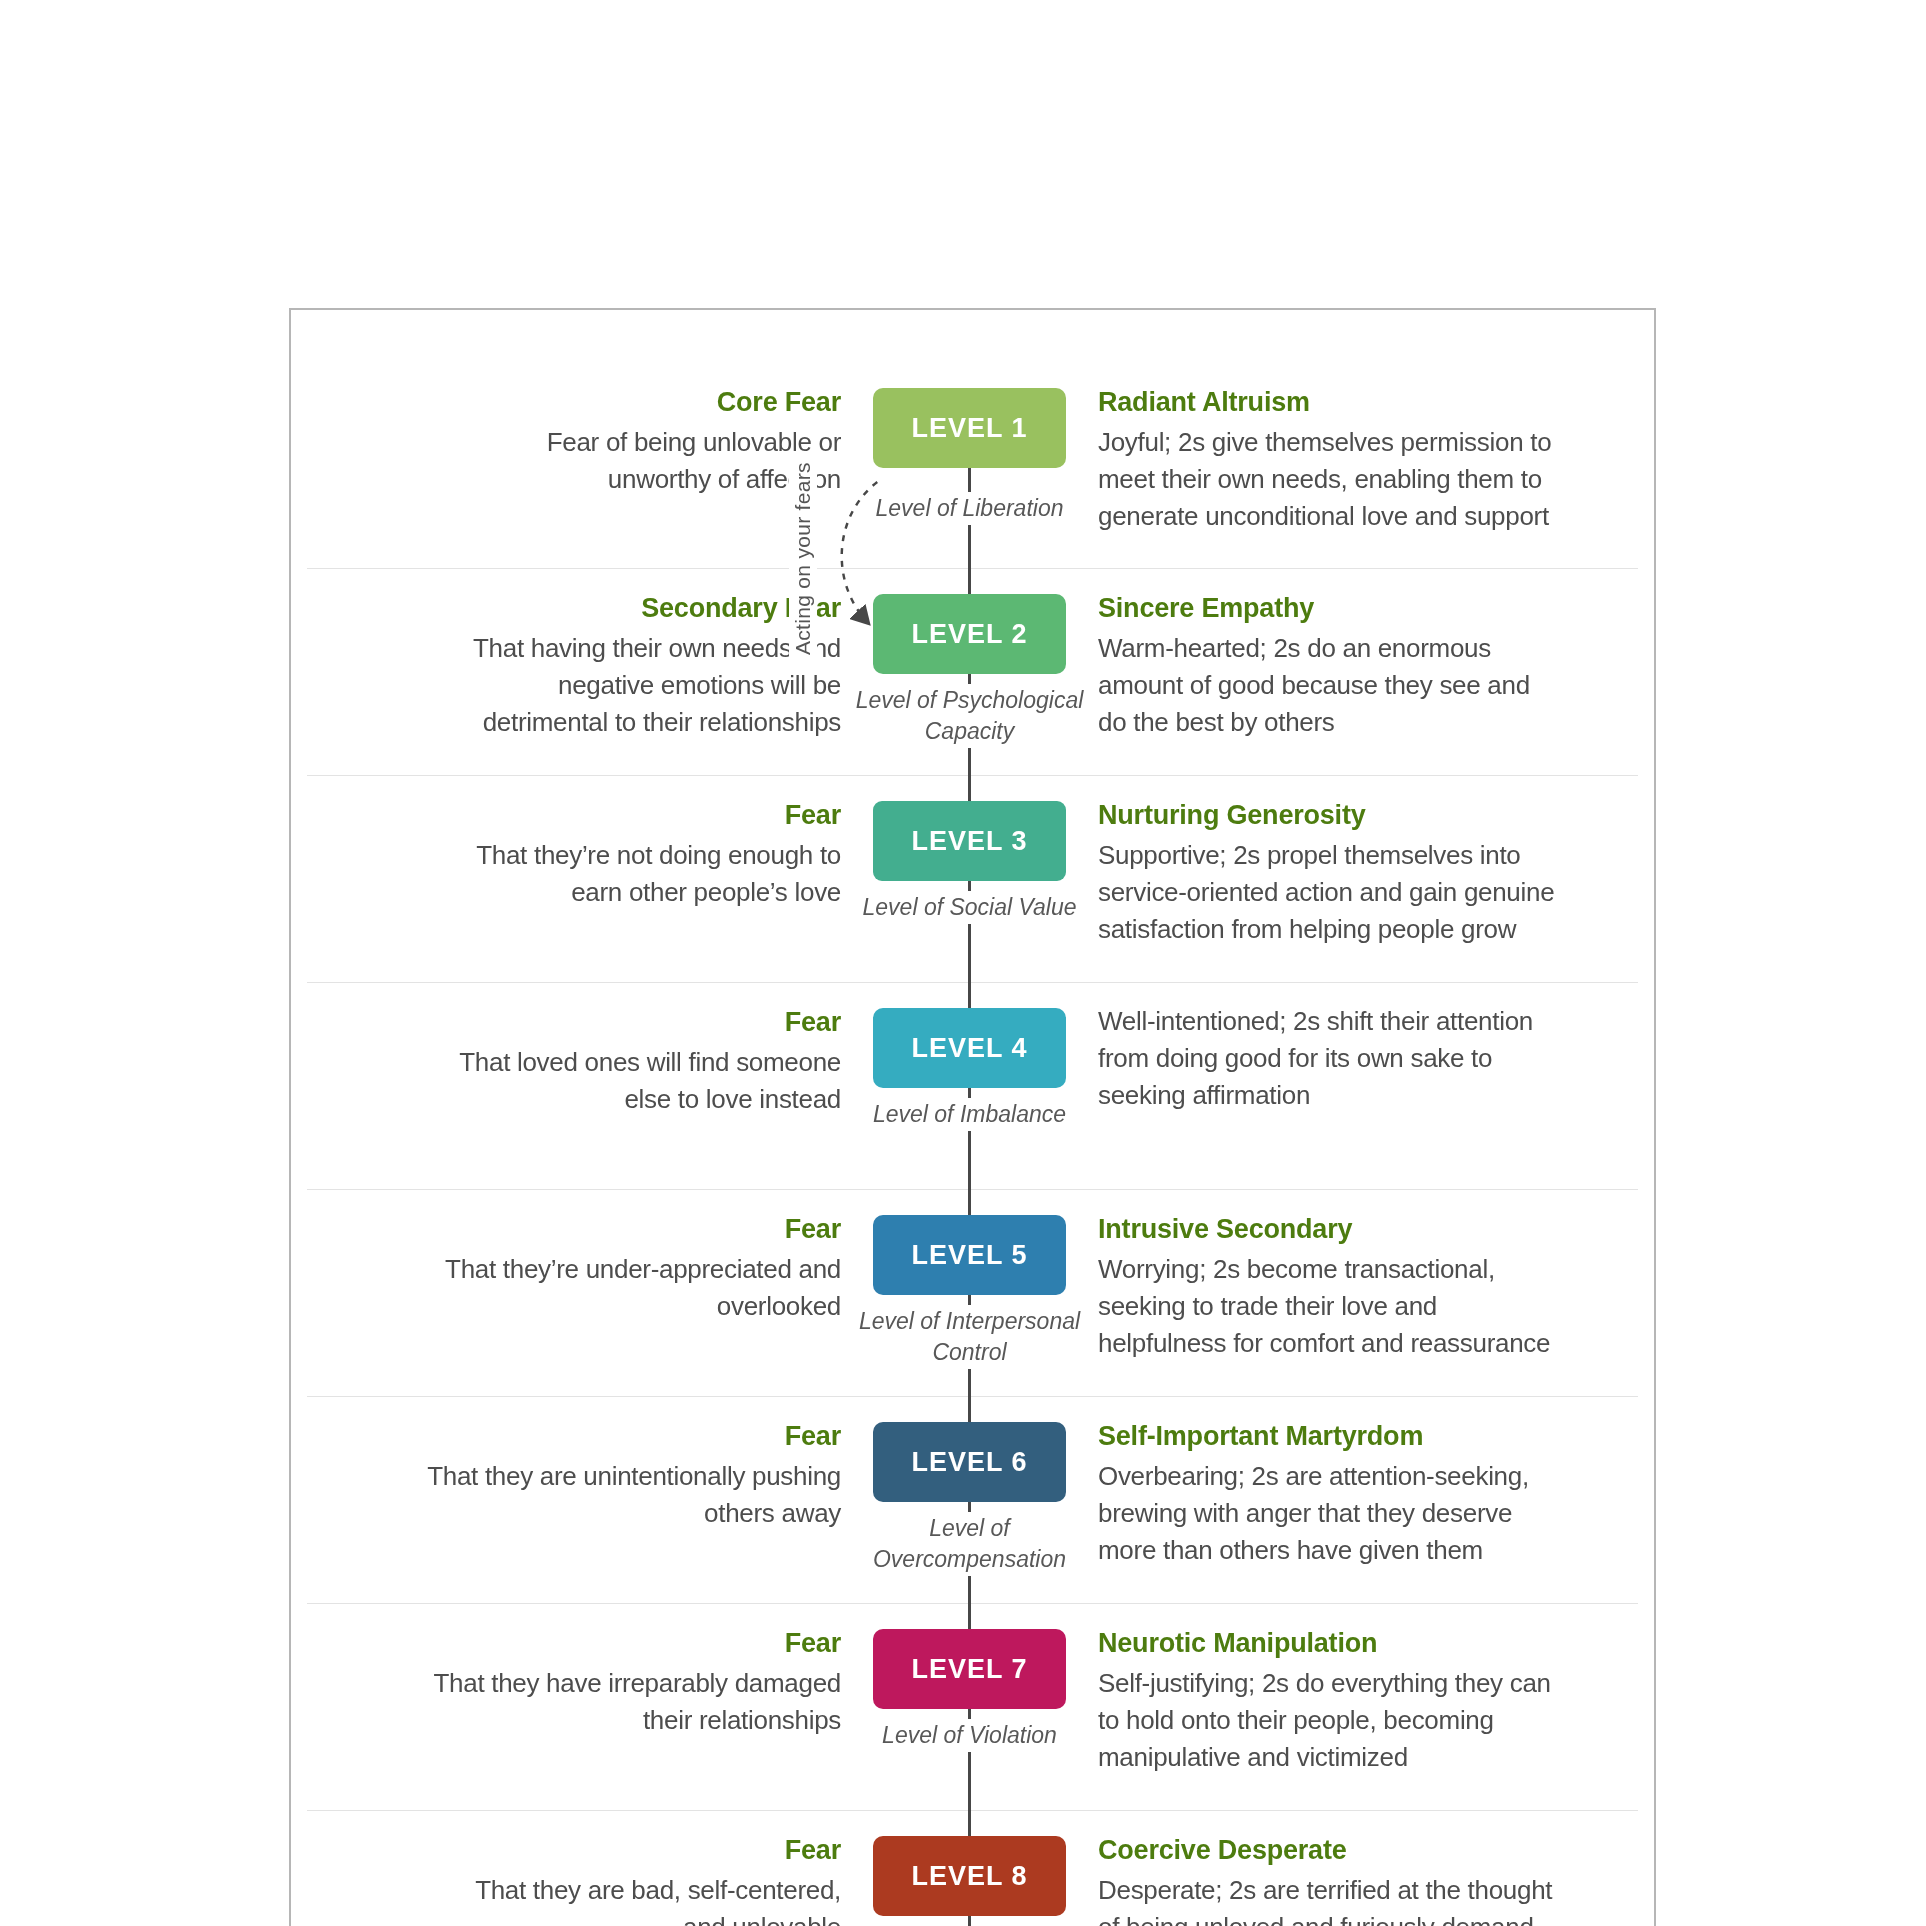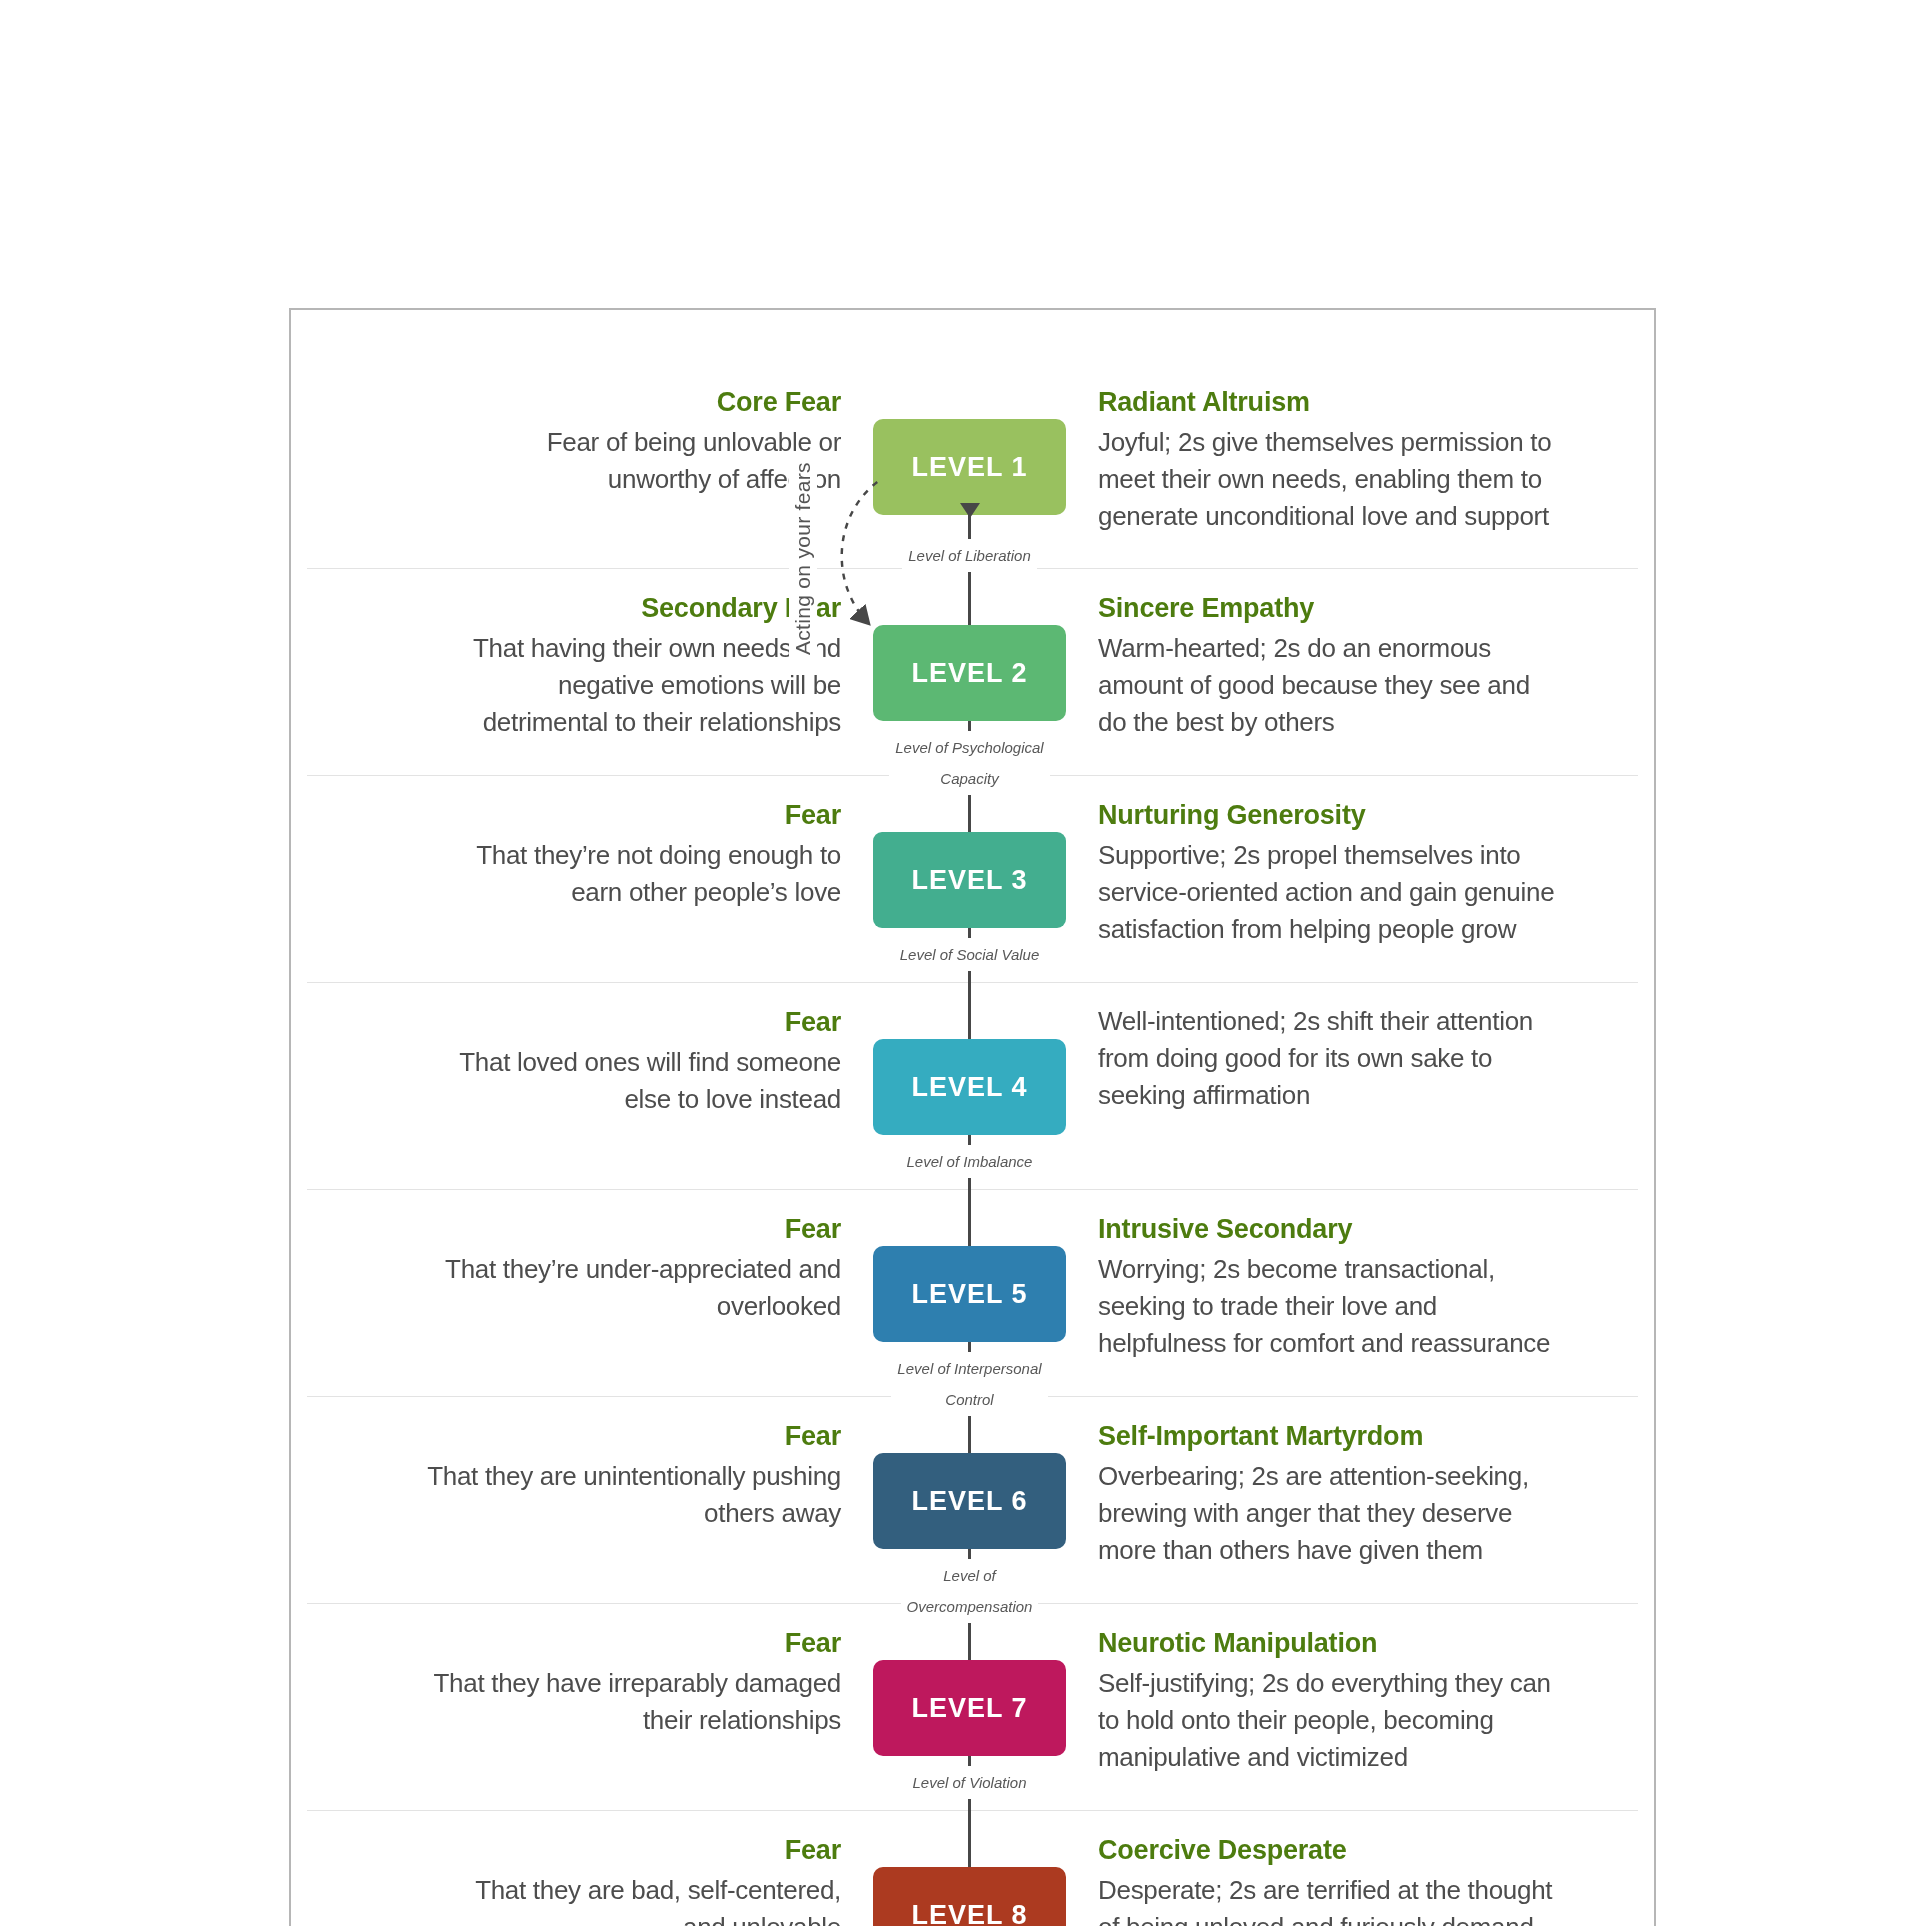--- a/index.html
+++ b/index.html
@@ -48,34 +48,34 @@
     line-height:38px; margin-bottom:3px; letter-spacing:-0.2px;
   }
   .block-text {
     font-size:26px; color:#4d4d4d;
     line-height:37px; letter-spacing:-0.3px;
     white-space:pre-line;
   }
 
   .level-box {
     position:relative; z-index:2;
-    width:193px; height:96px;
-    margin:56px auto 0 auto;
+    width:193px; height:80px;
+    margin:25px auto 0 auto;
     border-radius:10px;
     display:flex; align-items:center; justify-content:center;
     color:#ffffff; font-weight:bold; font-size:27px; letter-spacing:1px;
   }
   .caption {
     position:relative; z-index:2;
     background:#ffffff;
     width:fit-content; max-width:249px;
     margin:10px auto 0 auto;
     padding:1px 6px;
     text-align:center;
-    font-style:italic; font-size:15px; color:#585858; line-height:31px;
+    font-style:italic; font-size:23px; color:#585858; line-height:31px;
     white-space:pre-line;
   }
   .row.first .caption { margin-top:24px; }
 
   .down-arrow {
     position:absolute; z-index:2;
     left:calc(50% - 10px); top:140px;
     width:0; height:0;
     border-left:10px solid transparent;
     border-right:10px solid transparent;

